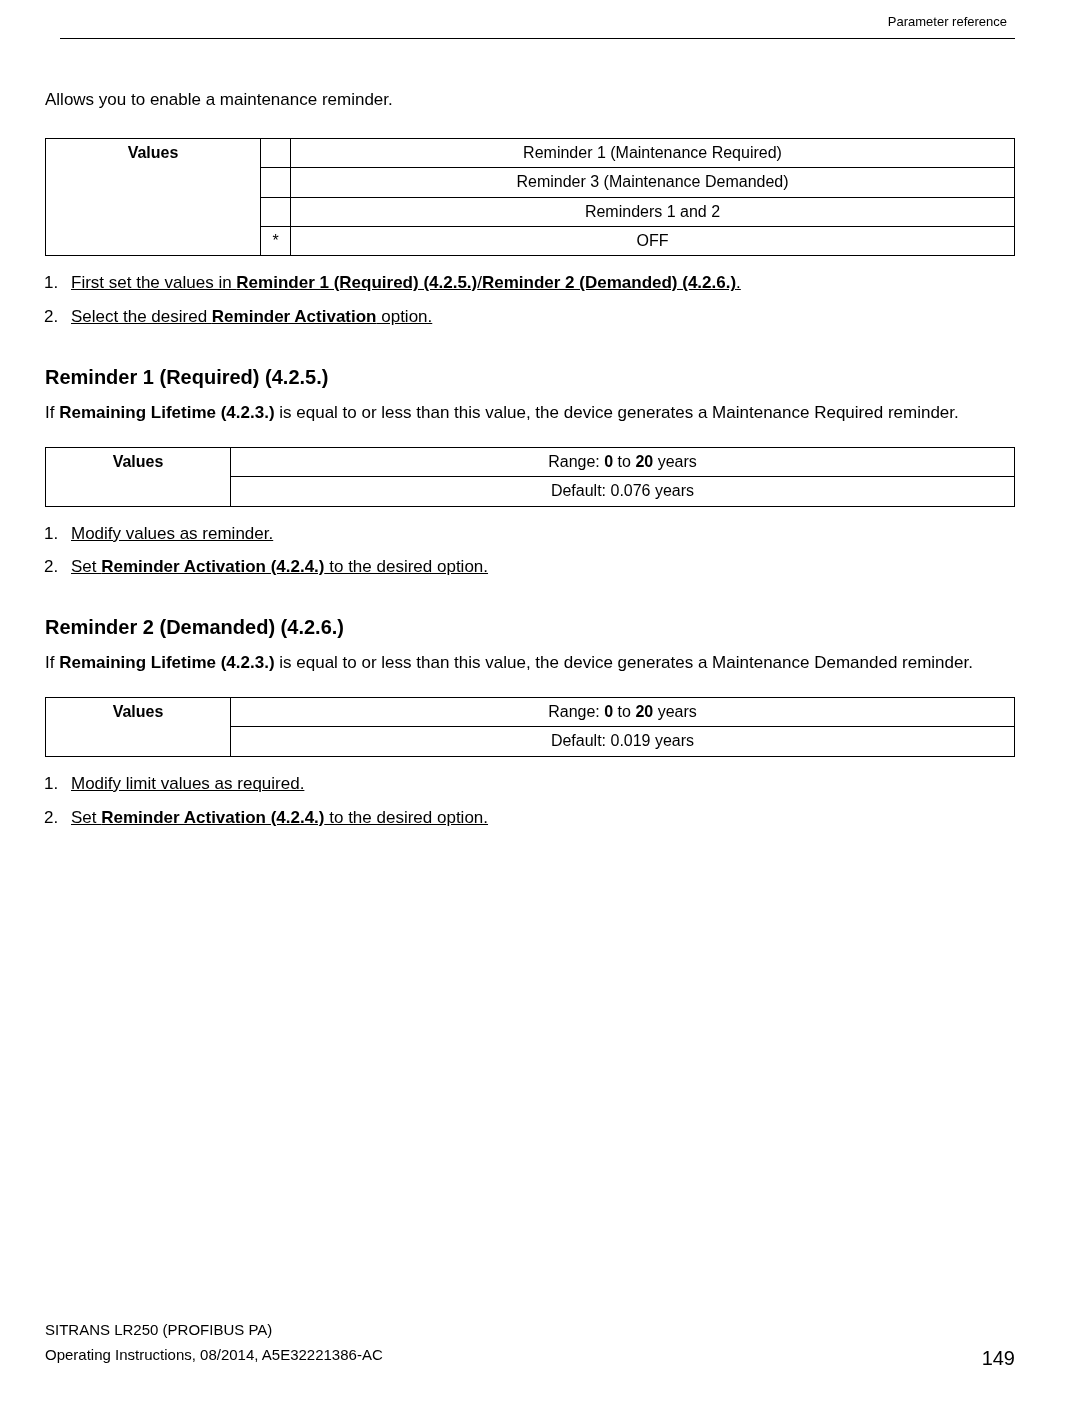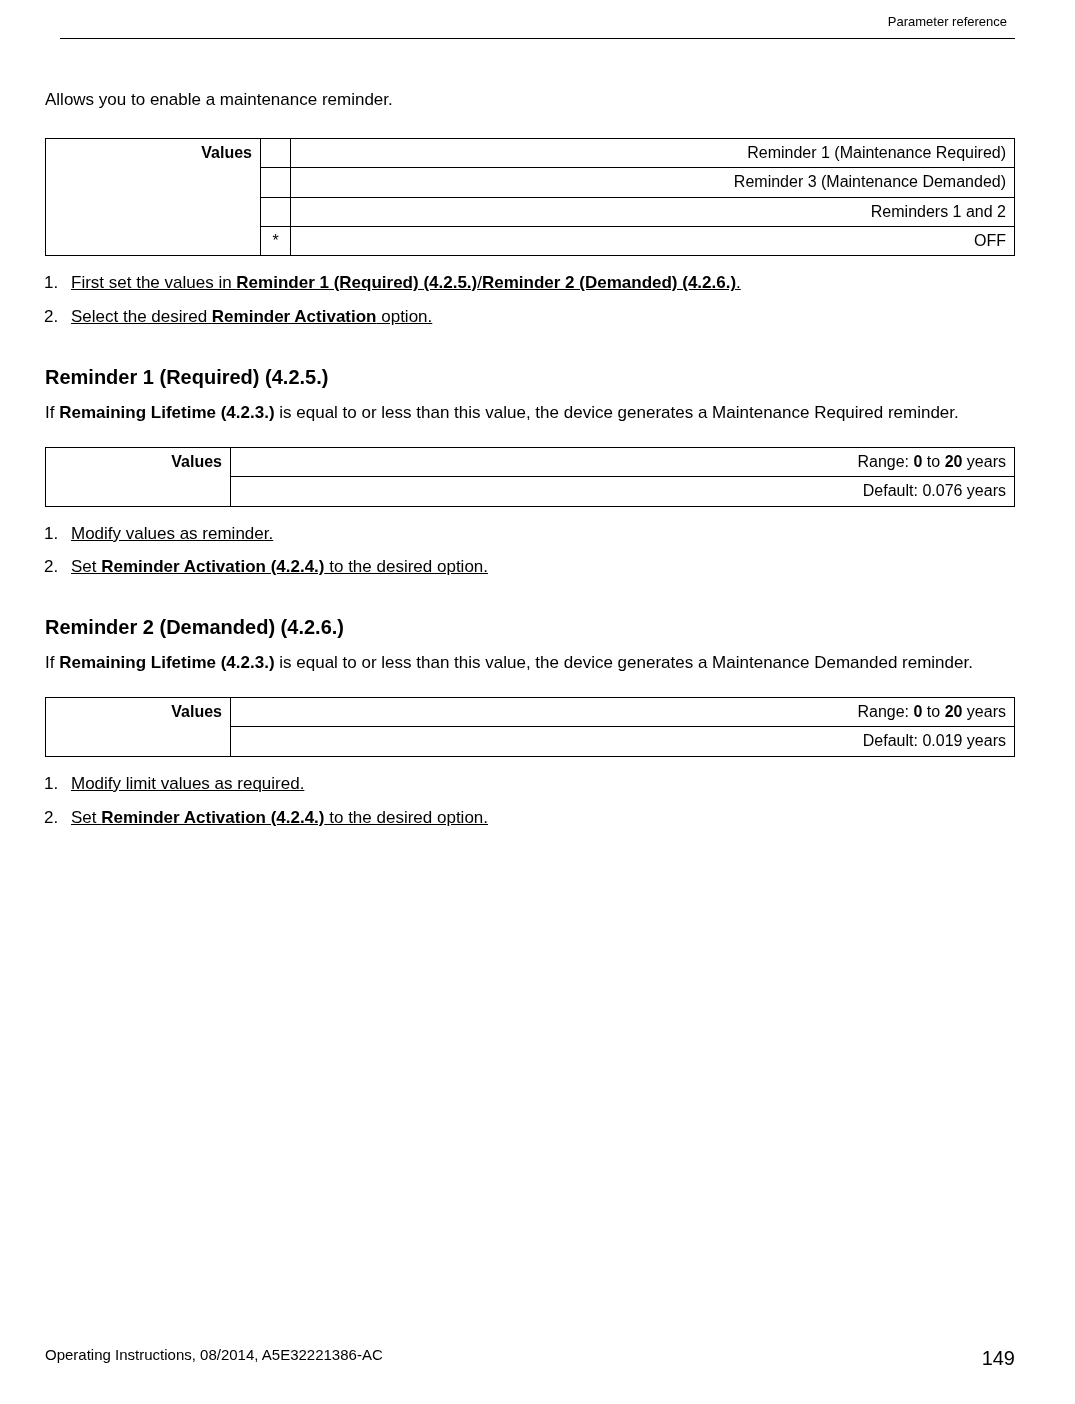--- a/index.html
+++ b/index.html
@@ -37,21 +37,21 @@
     table {
       border-collapse: collapse;
       width: 100%;
       font-size: 16px;
       margin-bottom: 15px;
     }
     td {
       border: 1px solid #000;
       padding: 3px 8px;
       vertical-align: top;
-      text-align: right;
+      text-align: center;
     }
     .col-label { width: 215px; font-weight: 700; }
     .col-star { width: 30px; text-align: center; }
     .col-label2 { width: 185px; font-weight: 700; }
     ol { margin-left: 18px; margin-bottom: 24px; }
     ol li { padding-left: 8px; margin-bottom: 10px; text-decoration: underline; }
     h3 {
       font-size: 20px;
       font-weight: 700;
       margin-top: 34px;
@@ -145,17 +145,18 @@
       </table>
     <ol>
       <li>Modify limit values as required.</li>
       <li><span>Set </span><span class="b">Reminder Activation (4.2.4.)</span><span> to the desired option.</span></li>
     </ol>
   </div>
 
 </div>
 
 <div class="footer">
+  <div class="footer-line1">SITRANS LR250 (PROFIBUS PA)</div>
   <div class="footer-line2">
     <span>Operating Instructions, 08/2014, A5E32221386-AC</span>
     <span class="page-num">149</span>
   </div>
 </div>
 
 </body></html>

